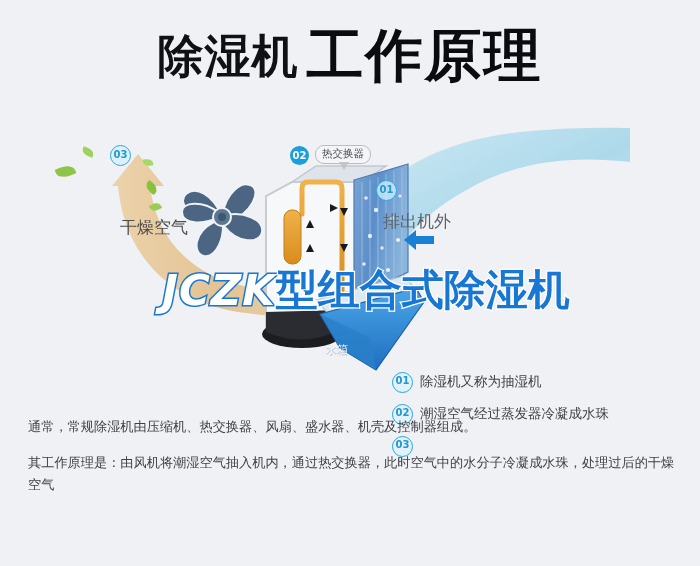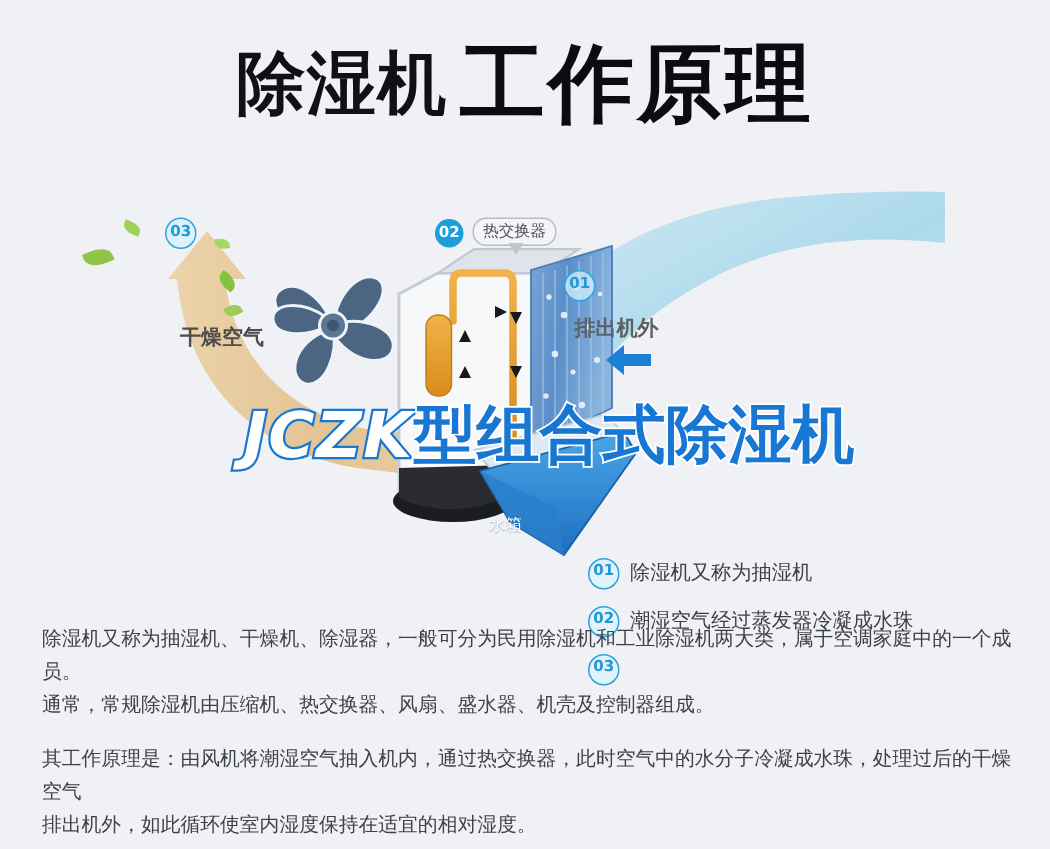--- a/index.html
+++ b/index.html
@@ -39,22 +39,22 @@
   
   .leaf{position:absolute;background:#8cc63f;border-radius:0 70% 0 70%;}
   .leaf.l1{left:56px;top:48px;width:19px;height:11px;transform:rotate(-22deg);background:#8ec549;}
   .leaf.l2{left:82px;top:30px;width:12px;height:8px;transform:rotate(20deg);background:#9ed25c;}
   .leaf.l3{left:143px;top:41px;width:10px;height:7px;transform:rotate(-8deg);background:#a7d867;}
   .leaf.l4{left:145px;top:65px;width:13px;height:9px;transform:rotate(38deg);background:#87c23f;}
   .leaf.l5{left:150px;top:85px;width:11px;height:8px;transform:rotate(-30deg);background:#9acd57;}
 
   
   .ill-label{
-    position:absolute;font-size:14px;color:#4d4d4d;
-    font-family:"DejaVu Sans","Liberation Sans",sans-serif;white-space:nowrap;font-weight:bold;
+    position:absolute;font-size:17px;color:#4d4d4d;
+    font-family:"DejaVu Sans","Liberation Sans",sans-serif;white-space:nowrap;
   }
   .lbl-dry{left:120px;top:98px;}
   .lbl-humid{left:383px;top:92px;color:#5b6166;}
 
   
   .badge-o{
     position:absolute;width:19px;height:19px;border-radius:50%;
     border:1.6px solid #29a7e0;color:#1f9ad6;background:rgba(214,240,250,.75);
     font-size:10px;font-weight:bold;line-height:17px;text-align:center;
     font-family:"DejaVu Sans","Liberation Sans",sans-serif;
@@ -290,20 +290,18 @@
         <span class="num">03</span>
       </div>
     </div>
   </div>
 
   <div class="overlay">
     <span class="ov-lat">JCZK</span><span class="ov-cjk">型组合式除湿机</span>
   </div>
 
   <div class="copy">
-    <p>除湿机又称为抽湿机、干燥机、除湿器，一般可分为民用除湿机和工业除湿机两大类，属于空调家庭中的一个成员。</p>
     <p>通常，常规除湿机由压缩机、热交换器、风扇、盛水器、机壳及控制器组成。</p>
     <div class="gap"></div>
     <p>其工作原理是：由风机将潮湿空气抽入机内，通过热交换器，此时空气中的水分子冷凝成水珠，处理过后的干燥空气</p>
-    <p>排出机外，如此循环使室内湿度保持在适宜的相对湿度。</p>
   </div>
 
 </div>
 
 </body></html>

